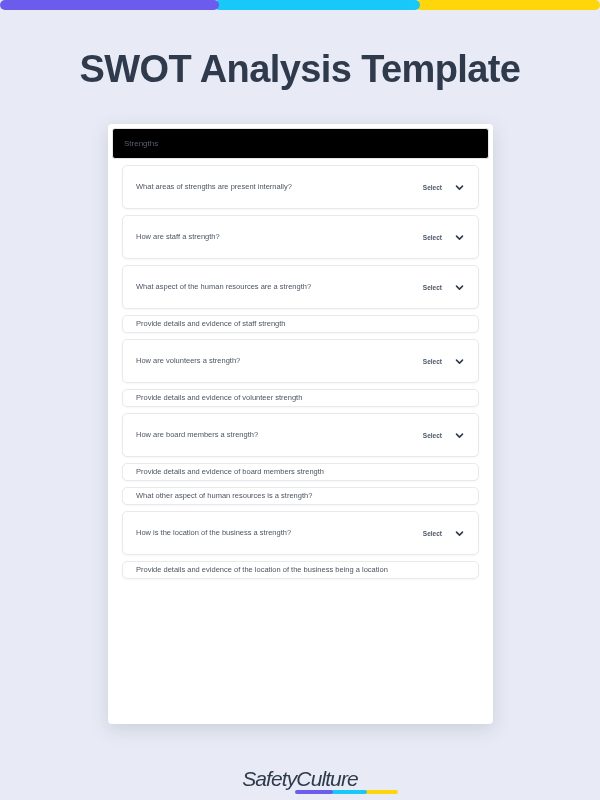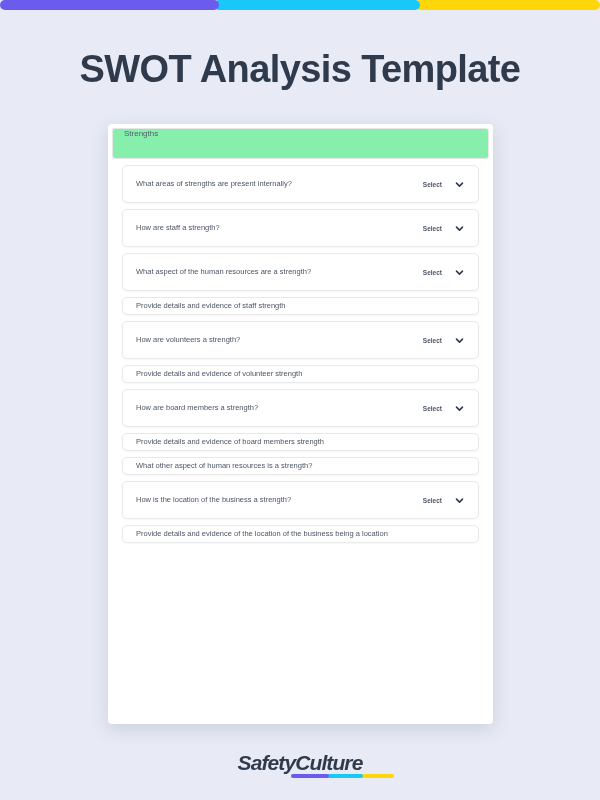--- a/index.html
+++ b/index.html
@@ -45,26 +45,26 @@
     width:385px; height:600px;
     background:#ffffff;
     border-radius:4px;
     box-shadow:0 5px 18px rgba(60,70,95,0.17);
     overflow:hidden;
     padding:0 0 0 0;
   }
 
   #card-header {
     height:31px;
-    background:#86efac;
+    background:#000000;
     border:1px solid #e7e7e9;
     border-radius:3px;
     margin:4px 4px 0 4px;
     display:flex;
-    align-items:flex-start;
+    align-items:center;
     padding-left:11px;
   }
   #card-header .label {
     font-size:8px;
     color:#555f6e;
   }
 
   #rows {
     padding:6px 14px 0 14px;
   }
@@ -73,21 +73,21 @@
     background:#ffffff;
     border:1px solid #e9e9ec;
     border-radius:5px;
     box-shadow:0 1px 2px rgba(80,90,110,0.05);
     display:flex;
     align-items:center;
     justify-content:space-between;
     padding:0 14px 0 13px;
     margin-bottom:6px;
   }
-  .row.tall  { height:38px; }
+  .row.tall  { height:44px; }
   .row.short { height:18px; }
 
   .row .q {
     font-size:7.5px;
     color:#4c5565;
     line-height:1.3;
   }
 
   .row .ctl {
     display:flex;
@@ -109,25 +109,26 @@
   
   #footer {
     position:absolute;
     left:0; top:752px; width:600px;
     display:flex; flex-direction:column;
     align-items:center;
   }
   #logo-wrap { position:relative; }
   #logo-text {
     font-size:21px;
-    font-weight:bold;
+    font-weight:normal;
     font-style:italic;
     letter-spacing:-0.9px;
     color:#2f3b4d;
     line-height:1;
+    margin-top:16px;
   }
   #logo-underline {
     position:absolute;
     left:53px; bottom:-5px;
     width:103px; height:4px;
     display:flex;
   }
   #logo-underline .useg { height:4px; border-radius:2px; margin-left:-2px; }
   #logo-underline .useg:first-child { margin-left:0; }
   #u-purple { width:38px; background:#6b5ced; z-index:3; }

